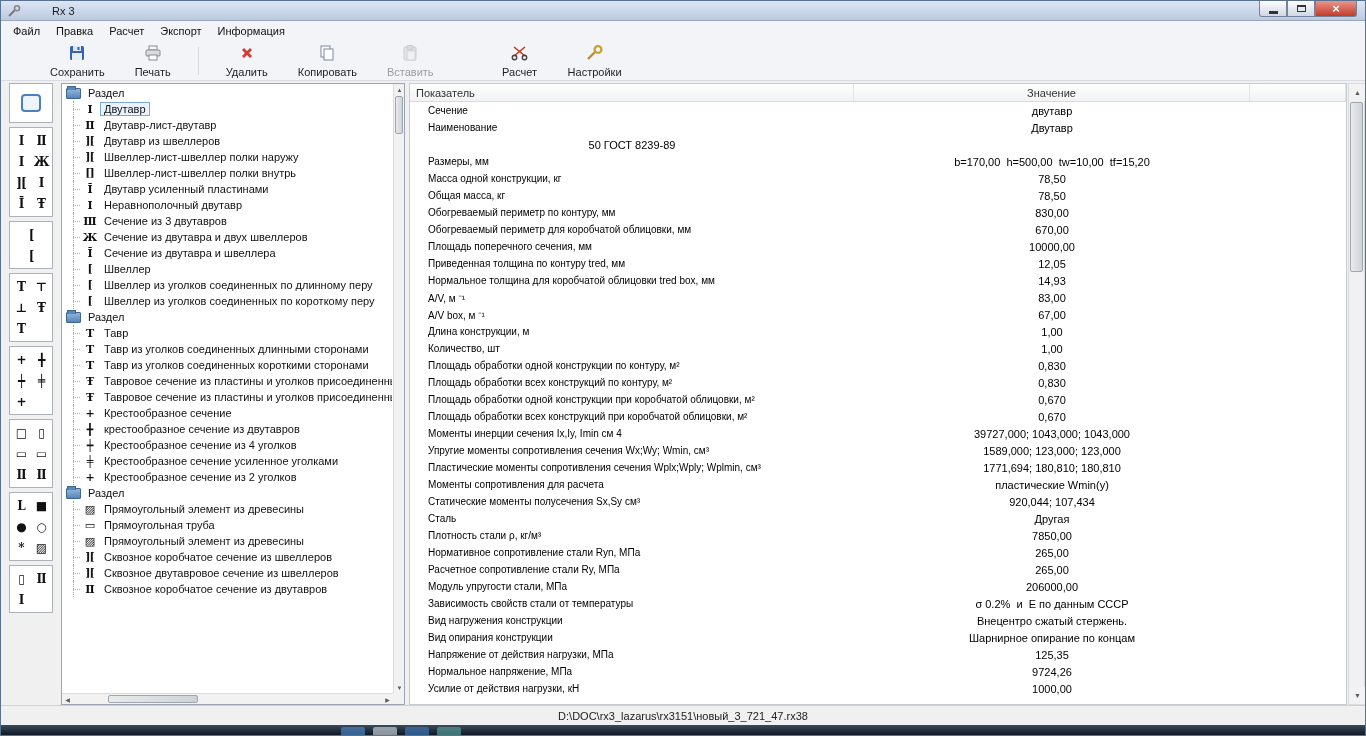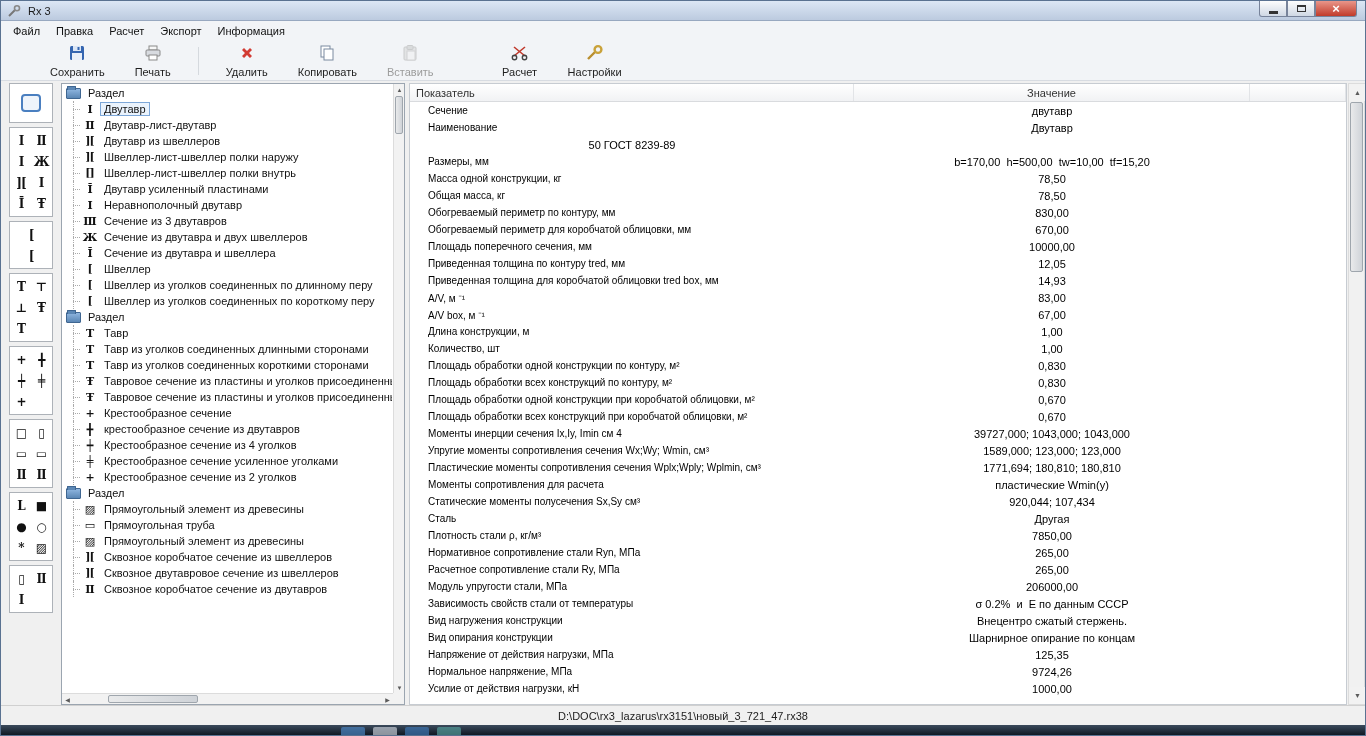--- a/index.html
+++ b/index.html
@@ -1,20 +1,20 @@
 <!DOCTYPE html>
 <html><head>
 <meta charset="utf-8">
 <style>
   * { margin:0; padding:0; box-sizing:border-box; }
   html,body { width:1366px; height:736px; overflow:hidden; font-family:"Liberation Sans", sans-serif; }
   .window { width:1366px; height:736px; display:flex; flex-direction:column; background:#f0f0f0; border:1px solid #5a7291; }
 
   
-  .titlebar { height:20px; background:linear-gradient(#dce7f5,#bccadf); border-bottom:1px solid #98a8c0; display:flex; align-items:center; padding-left:6px; position:relative; flex:0 0 auto; }
+  .titlebar { height:20px; background:linear-gradient(#dce7f5,#bccadf); border-bottom:1px solid #98a8c0; display:flex; align-items:center; padding-left:6px; position:relative; flex:0 0 auto;gap:24px; }
   .app-icon { width:16px; height:14px; margin-right:5px; display:flex; align-items:center; }
   .title-text { font-size:11px; color:#1a1a1a; }
   .winbtns { position:absolute; right:8px; top:0; display:flex; }
   .wb { width:28px; height:16px; border:1px solid #77839a; border-top:none; background:linear-gradient(#fdfdfd,#cfd8e4); display:flex; align-items:center; justify-content:center; cursor:default; }
   .wb:first-child { border-radius:0 0 0 3px; }
   .wb.close { width:42px; background:linear-gradient(#e9968a,#c13b2a); border-radius:0 0 3px 0; color:#fff; font-size:13px; font-weight:bold; line-height:1; }
   .glyph-min { width:9px; height:3px; background:#333; margin-top:7px; }
   .glyph-max { width:9px; height:7px; border:1px solid #333; border-top:2px solid #333; }
 
   
@@ -437,21 +437,21 @@
             <div class="tc-p">Площадь поперечного сечения, мм</div>
             <div class="tc-v">10000,00</div>
             <div></div>
           </div>
           <div class="trow">
             <div class="tc-p">Приведенная толщина по контуру tred, мм</div>
             <div class="tc-v">12,05</div>
             <div></div>
           </div>
           <div class="trow">
-            <div class="tc-p">Приведенная толщина для коробчатой облицовки tred box, мм</div>
+            <div class="tc-p">Нормальное толщина для коробчатой облицовки tred box, мм</div>
             <div class="tc-v">14,93</div>
             <div></div>
           </div>
           <div class="trow">
             <div class="tc-p">A/V, м ⁻¹</div>
             <div class="tc-v">83,00</div>
             <div></div>
           </div>
           <div class="trow">
             <div class="tc-p">A/V box, м ⁻¹</div>

